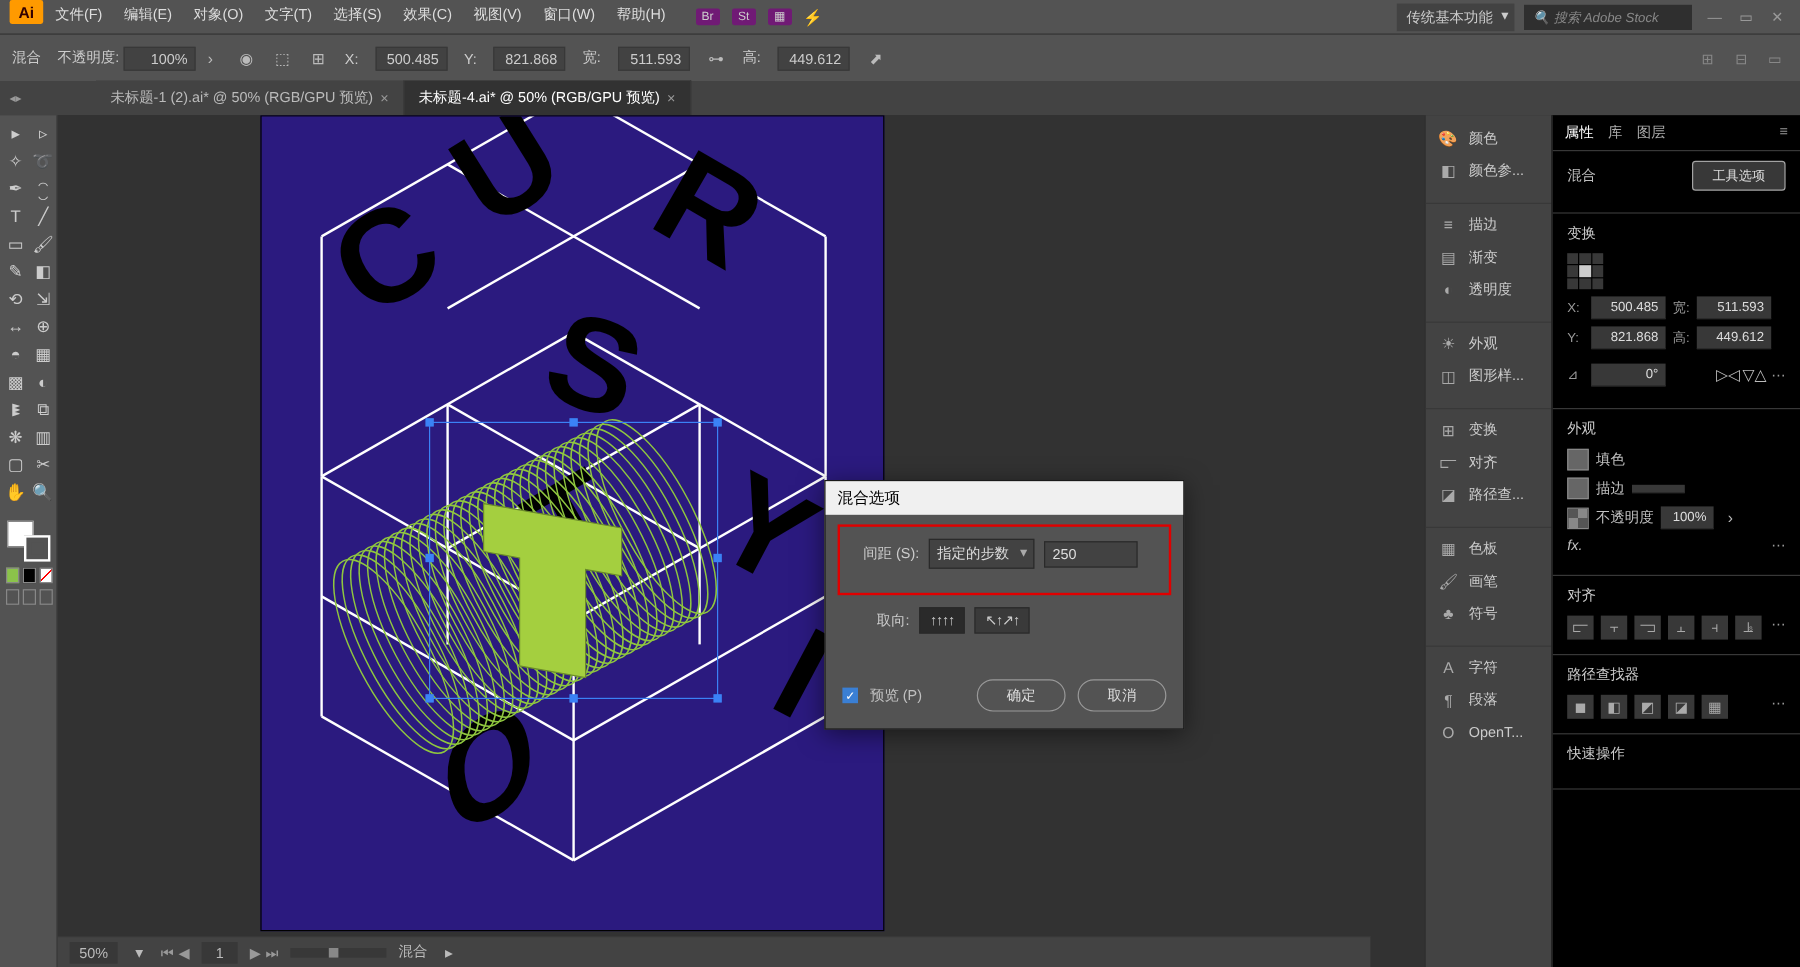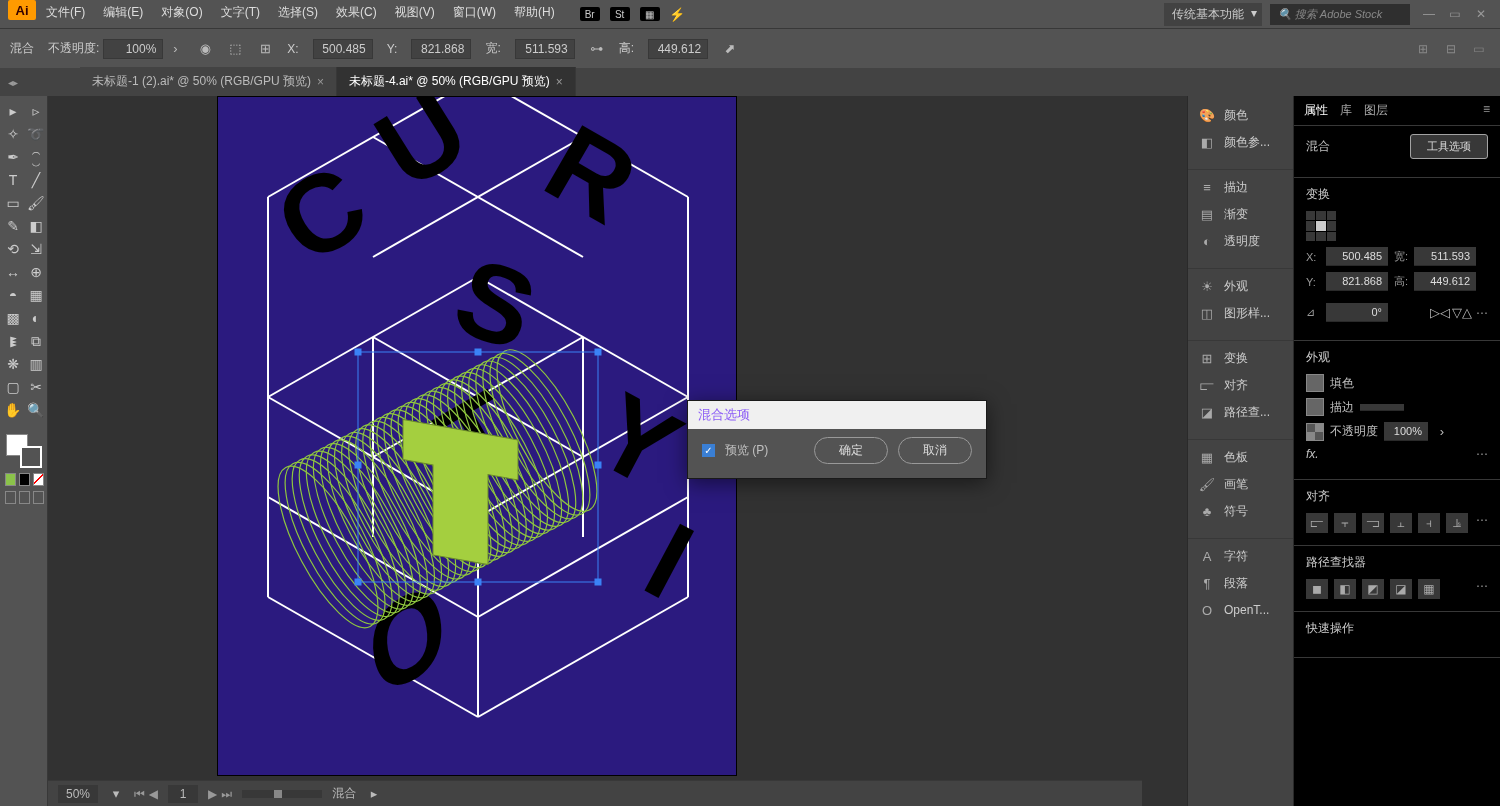--- a/index.html
+++ b/index.html
@@ -3,21 +3,21 @@
 <meta charset="utf-8">
 <style>
 * { margin: 0; padding: 0; box-sizing: border-box; font-family: "Microsoft YaHei", sans-serif; }
 body { background: #323232; color: #c0c0c0; font-size: 12px; width: 1500px; height: 806px; overflow: hidden; position: relative; }
 
 
 .menubar { height: 28px; background: #535353; display: flex; padding: 0 8px; gap: 2px; }
 .app-icon { width: 28px; height: 20px; background: #ff9a00; color: #330000; font-weight: bold; display: flex; align-items: center; justify-content: center; font-size: 13px; border-radius: 2px; }
 .menu-item { padding: 4px 8px; cursor: pointer; color: #ddd; }
 .menu-icons { display: flex; gap: 10px; margin-left: 15px; align-items: center; }
-.menu-icon-box { width: 20px; height: 14px; background: #000000; border-radius: 2px; display:flex; align-items:center; justify-content:center; font-size:10px; color:#ccc; }
+.menu-icon-box { width: 20px; height: 14px; background: #701a75; border-radius: 2px; display:flex; align-items:center; justify-content:center; font-size:10px; color:#ccc; }
 .menubar-right { margin-left: auto; display: flex; align-items: center; gap: 8px; }
 .workspace-select { background: #424242; padding: 3px 18px 3px 8px; color: #ccc; position:relative; }
 .workspace-select::after { content:"▾"; position:absolute; right:5px; }
 .search-stock { background: #2f2f2f; padding: 3px 8px; color: #888; width: 140px; font-style: italic; font-size:11px; }
 .win-controls { display: flex; gap: 4px; }
 .win-btn { width: 22px; height: 18px; display:flex; align-items:center; justify-content:center; color:#999; }
 
 
 .controlbar { height: 40px; background: #535353; border-top: 1px solid #383838; display: flex; align-items: center; padding: 0 10px; gap: 14px; color: #ccc; font-size: 12px; }
 .ctl-label { color:#ccc; }
@@ -46,21 +46,21 @@
 .color-row{grid-column:1/3;display:flex;gap:3px;padding:2px 3px;}
 .mini-sw{width:13px;height:13px;border:1px solid #888;}
 
 
 .canvas-area { flex: 1; background: #323232; position: relative; overflow: hidden; }
 .artboard { position: absolute; left: 169px; top: 0; width: 520px; height: 680px; background: #2b1a7f; border:1px solid #000; }
 .artboard svg{position:absolute;inset:0;}
 
 
 .dialog { position: absolute; left: 639px; top: 304px; width: 300px; background: #535353; border: 1px solid #1a1a1a; box-shadow: 0 4px 20px rgba(0,0,0,0.5); }
-.dialog-title { background: #f0f0f0; color: #8b5cf6; padding: 5px 10px; font-size: 13px; }
+.dialog-title { background: #f0f0f0; color: #000000; padding: 5px 10px; font-size: 13px; }
 .dialog-body { padding: 16px 14px; }
 .dialog-row { display: flex; align-items: center; gap: 8px; margin-bottom: 14px; }
 .dialog-label { color: #ccc; min-width: 56px; text-align: right; font-size:12px; }
 .dialog-select { background: #424242; border: 1px solid #2a2a2a; padding: 3px 20px 3px 6px; color: #ddd; position: relative; font-size:12px; }
 .dialog-select::after { content: "▾"; position: absolute; right: 5px; color:#aaa; }
 .dialog-input { background: #424242; border: 1px solid #2a2a2a; padding: 3px 6px; color: #ddd; width: 78px; font-size:12px; }
 .red-highlight { border: 2px solid #e00000; padding: 10px 10px 6px; margin:-8px -4px 10px; }
 .orient-btn{background:#3a3a3a;border:1px solid #2a2a2a;padding:3px 8px;color:#ccc;font-size:12px;letter-spacing:-1px;}
 .orient-btn.active{background:#2a2a2a;}
 .dialog-footer { display: flex; align-items: center; gap: 10px; padding: 8px 14px 14px; }
@@ -312,20 +312,34 @@
             <rect x="137" y="482" width="6" height="6"></rect>
               <rect x="257" y="482" width="6" height="6"></rect>
               <rect x="377" y="482" width="6" height="6"></rect>
           </g>
         </g>
       </svg>
     </div>
 
     <div class="dialog">
       <div class="dialog-title">混合选项</div>
+      <div class="dialog-body">
+        <div class="red-highlight">
+          <div class="dialog-row">
+            <span class="dialog-label">间距 (S):</span>
+            <span class="dialog-select">指定的步数</span>
+            <input class="dialog-input" value="250" style="">
+          </div>
+        </div>
+        <div class="dialog-row">
+          <span class="dialog-label">取向:</span>
+          <span class="orient-btn active">↑↑↑↑</span>
+          <span class="orient-btn">↖↑↗↑</span>
+        </div>
+      </div>
       <div class="dialog-footer">
         <span class="checkbox">✓</span>
         <span>预览 (P)</span>
         <div style="flex:1"></div>
         <button class="dlg-btn">确定</button>
         <button class="dlg-btn">取消</button>
       </div>
     </div>
   </div>
 

